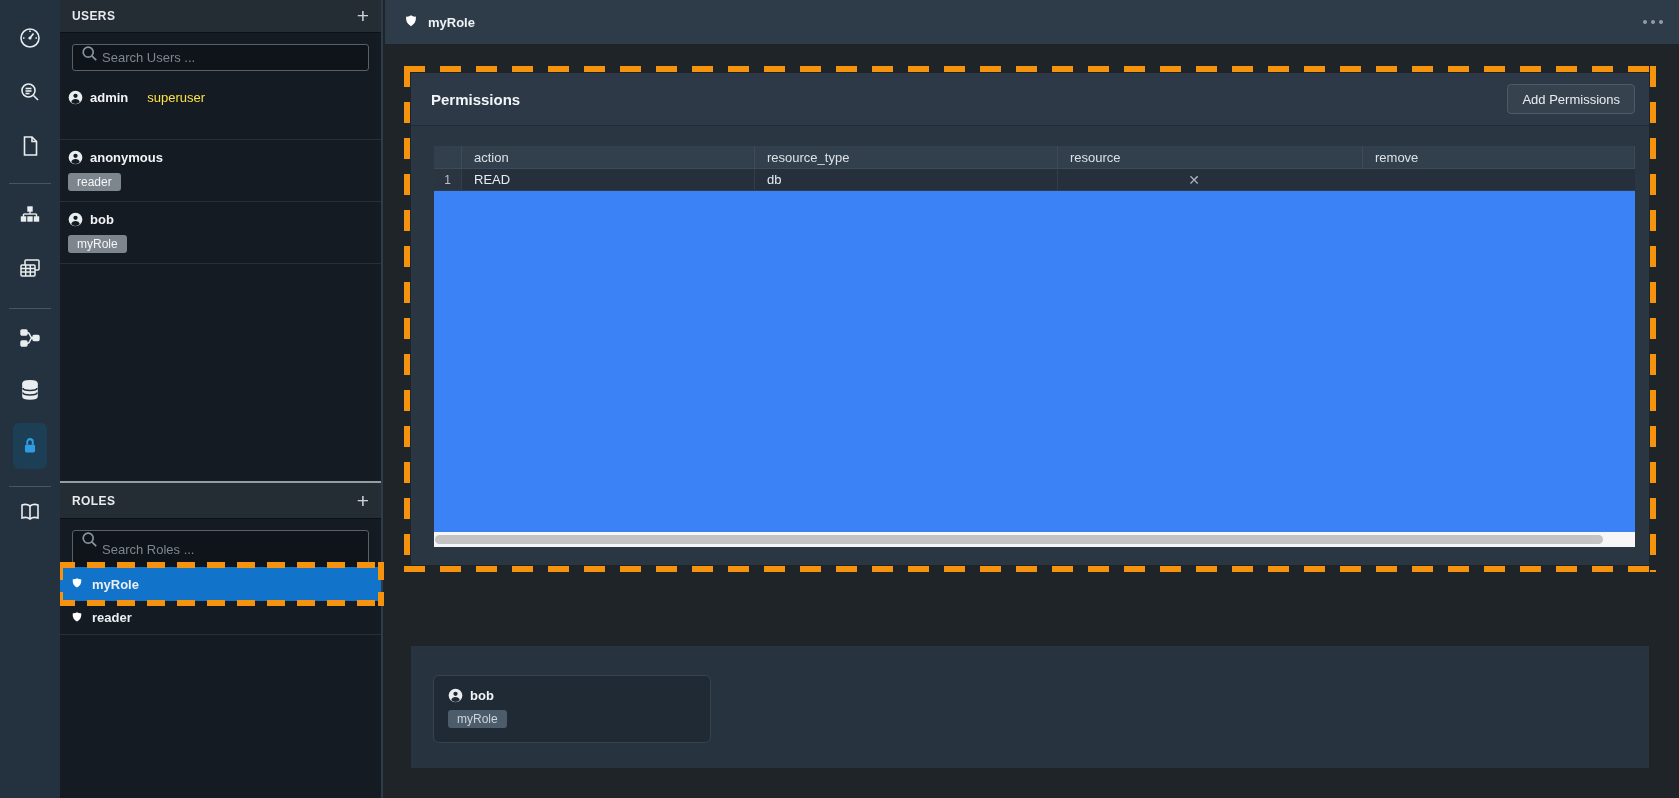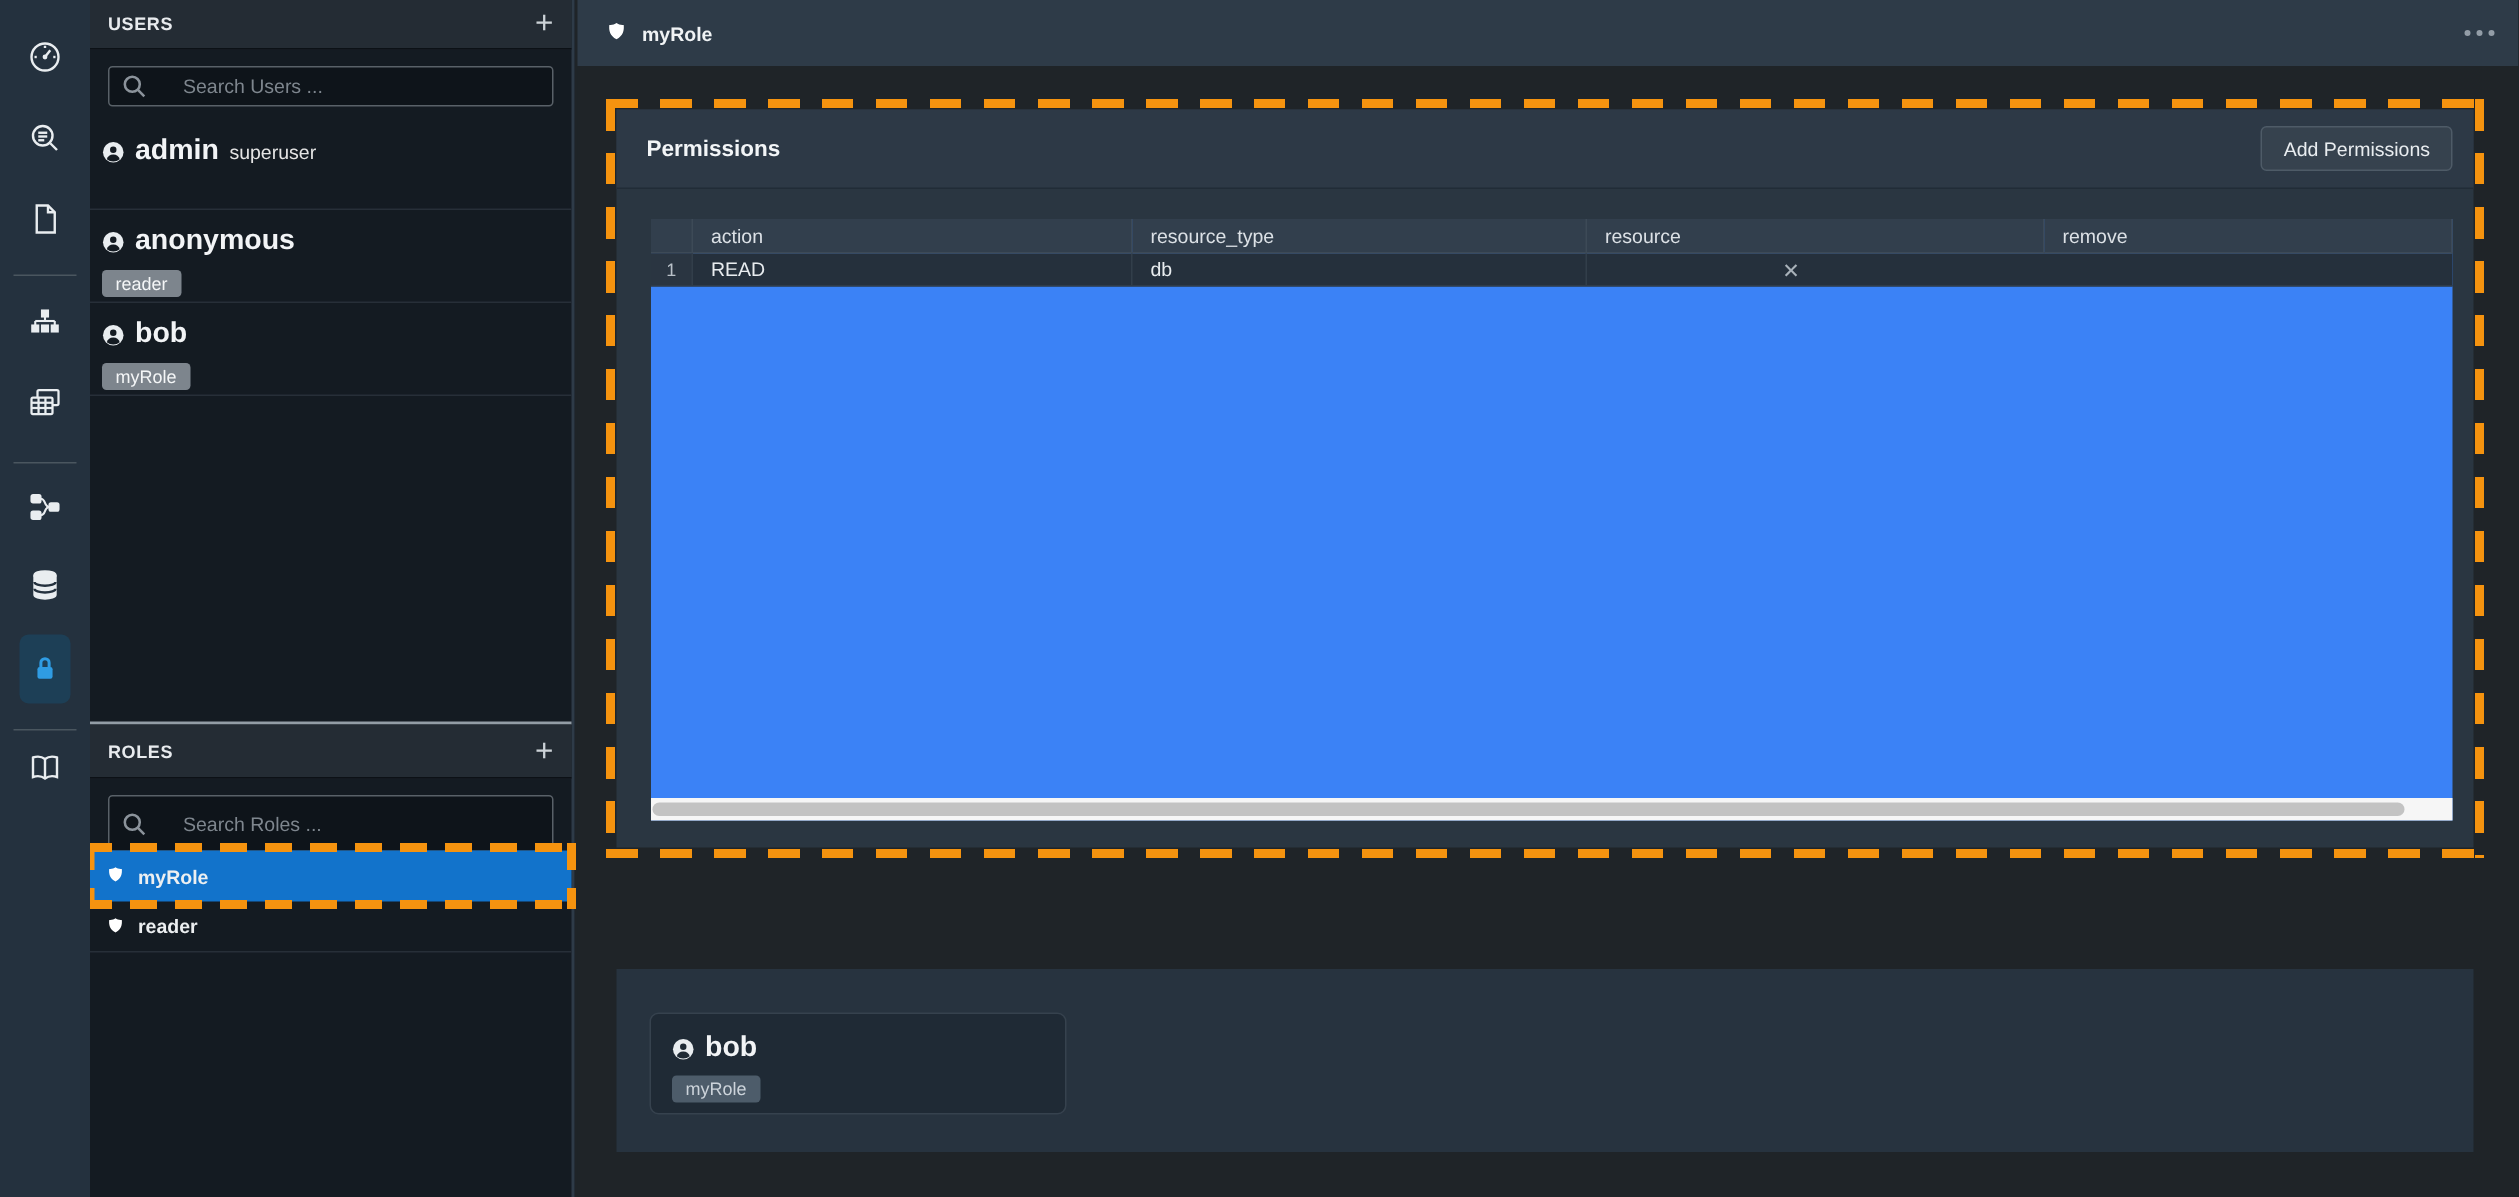--- a/index.html
+++ b/index.html
@@ -11,27 +11,27 @@
   .rail { position:absolute; left:0; top:0; width:60px; height:798px; background:#24313e; z-index:5; }
   .rail-item { position:absolute; left:0; width:60px; display:flex; justify-content:center; cursor:pointer; }
   .rail-div { position:absolute; left:9px; width:42px; height:1px; background:#4a565f; }
   .lock-btn { position:absolute; left:13px; top:423px; width:34px; height:46px; background:#1d3f56; border-radius:6px; display:flex; align-items:center; justify-content:center; cursor:pointer; }
 
   
   .sidebar { position:absolute; left:60px; top:0; width:323px; height:798px; background:#141b22; border-right:2px solid #2e3b48; z-index:4; }
   .strip { position:absolute; left:0; right:0; height:33px; background:#242c34; display:flex; align-items:center; justify-content:space-between; padding:0 12px; border-bottom:1px solid #0c1116; }
   .strip-title { font-size:12px; font-weight:700; letter-spacing:.4px; color:#e8ebee; }
   .plus { font-size:21px; font-weight:400; color:#ccd2d7; line-height:20px; cursor:pointer; }
-  .search-box { position:absolute; left:12px; right:12px; height:27px; background:#0e141a; border:1px solid #596168; border-radius:3px; display:flex; align-items:center; gap:24px; padding:0 8px; }
+  .search-box { position:absolute; left:12px; right:12px; height:27px; background:#0e141a; border:1px solid #596168; border-radius:3px; display:flex; gap:4px; padding:0 8px; }
   .search-box input { flex:1; background:transparent; border:none; outline:none; color:#c6ccd2; font-size:13px; font-family:"Liberation Sans", sans-serif; }
   .search-box input::placeholder { color:#7e868e; }
   .u-row { position:absolute; left:0; right:0; border-bottom:1px solid #272f38; padding-left:8px; display:flex; flex-direction:column; cursor:pointer; }
   .u-line { display:flex; align-items:center; gap:7px; }
-  .u-name { font-size:19px; font-weight:700; color:#f2f4f6; }
-  .u-link { font-size:13px; color:#e5e5e5; margin-left:0; }
+  .u-name { font-size:13px; font-weight:700; color:#f2f4f6; }
+  .u-link { font-size:13px; color:#fde047; margin-left:12px; }
   .badge { display:inline-block; align-self:flex-start; margin-top:8px; background:#7d858d; color:#f4f6f7; font-size:12px; padding:2px 9px; border-radius:3px; }
   .bright-div { position:absolute; left:0; right:0; top:481px; height:2px; background:#939da6; }
   .role-row { position:absolute; left:0; right:0; height:34px; display:flex; align-items:center; gap:8px; padding-left:10px; cursor:pointer; }
   .role-row .r-name { font-size:13px; font-weight:700; color:#eceff1; }
   .role-selected { background:#1273cb; }
   .role-plain { border-bottom:1px solid #272f38; }
 
   
   .dash-h { position:absolute; height:6px; background-image:repeating-linear-gradient(90deg,#f5930f 0 21px,transparent 21px 36px); }
   .dash-v { position:absolute; width:6px; background-image:repeating-linear-gradient(180deg,#f5930f 0 21px,transparent 21px 36px); }

